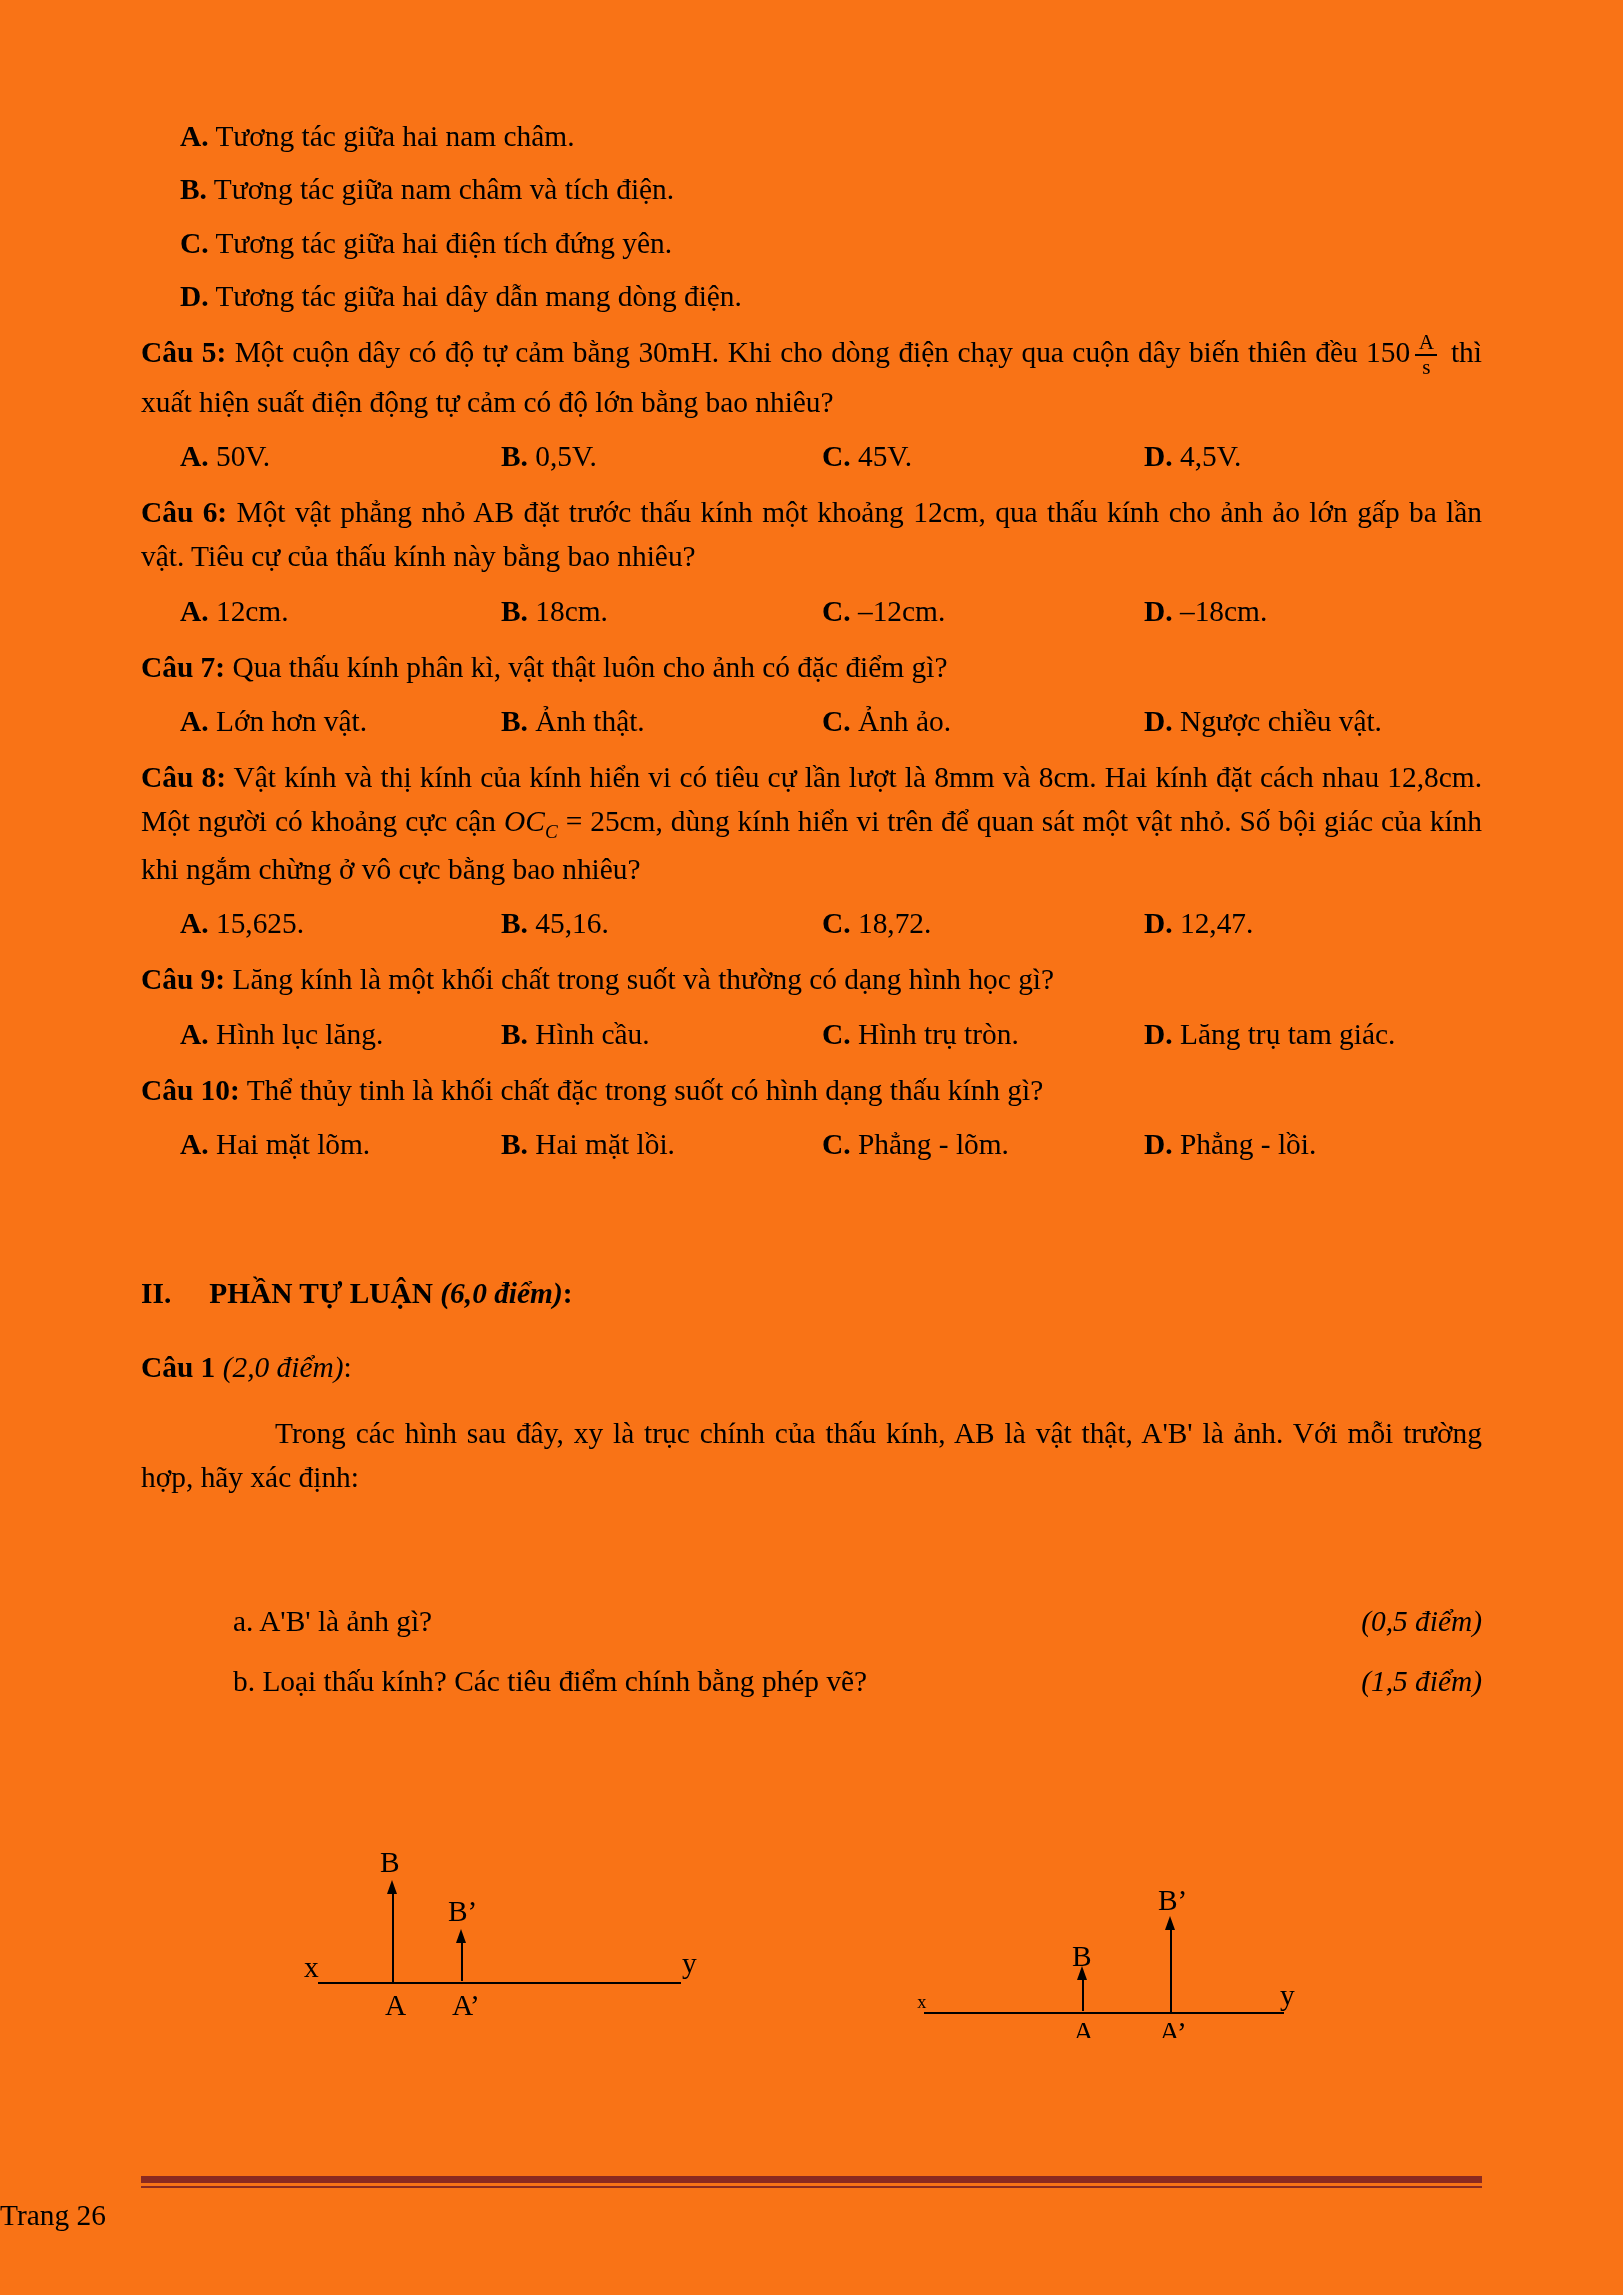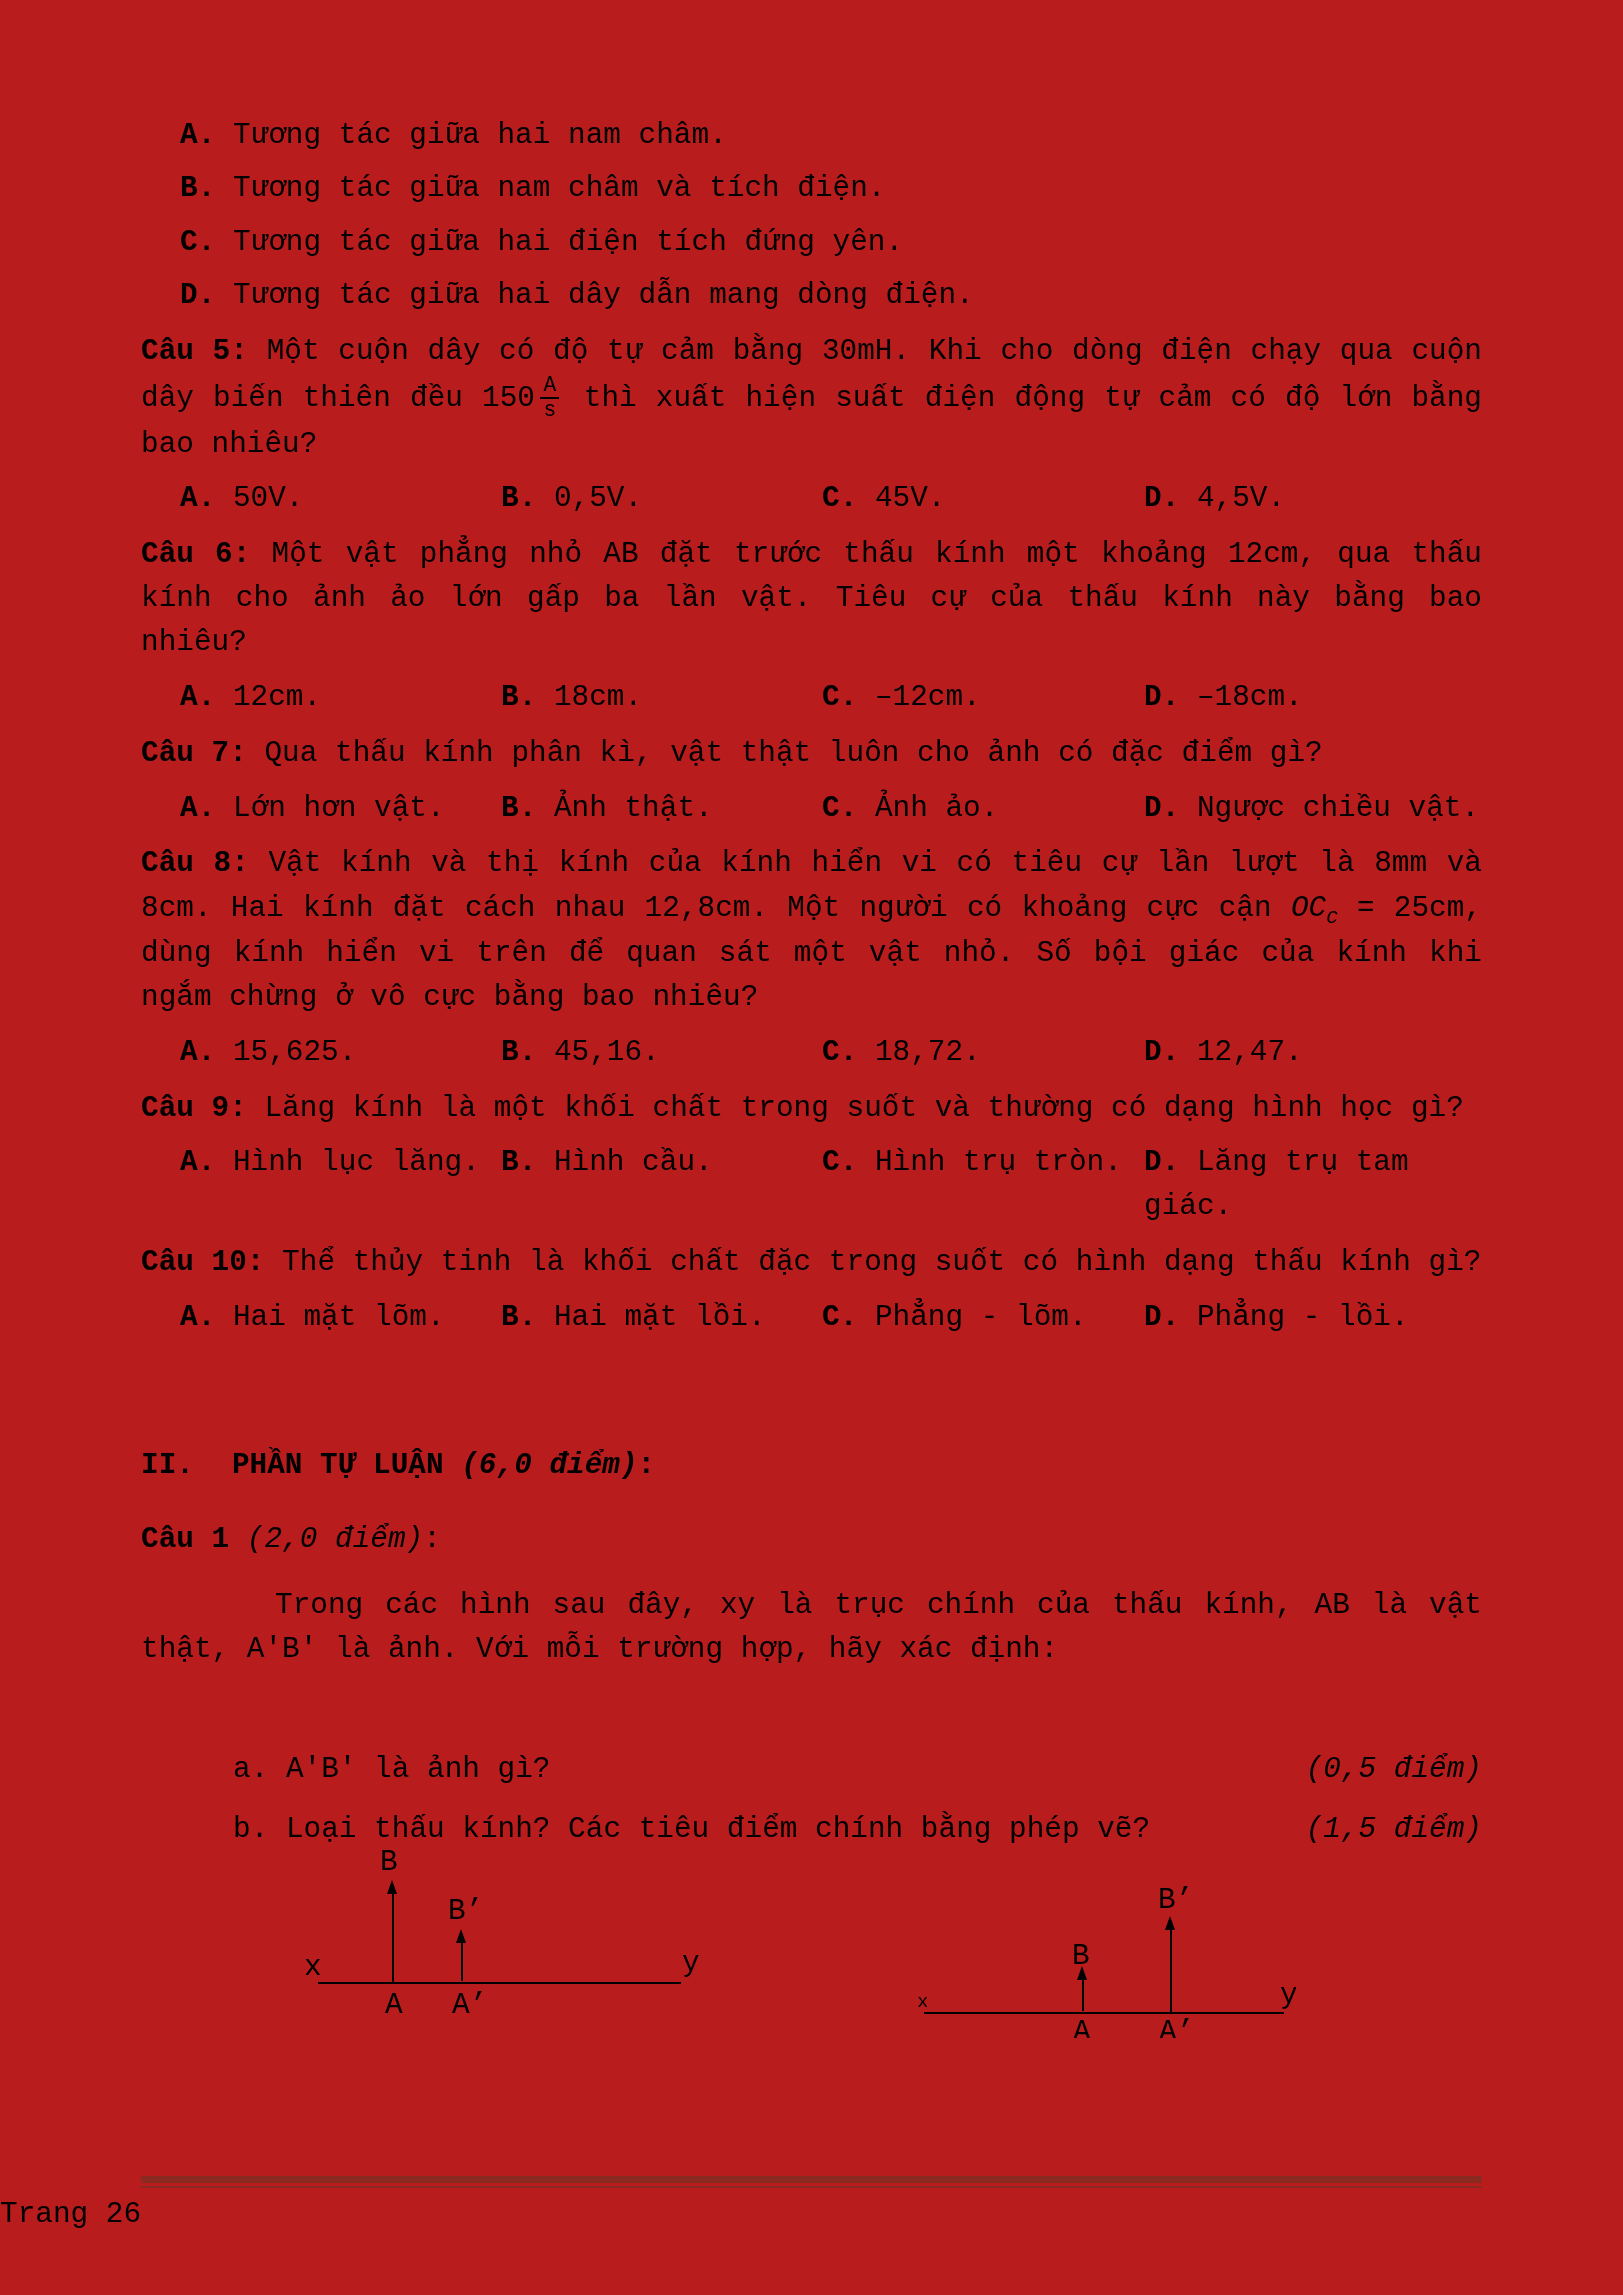--- a/index.html
+++ b/index.html
@@ -2,22 +2,22 @@
 <html style="font-size:10.5px"><head>
 <meta charset="utf-8">
 <style>
   * { box-sizing: border-box; }
   html, body { margin: 0; padding: 0; background: #e8e8e8; }
   .page {
     position: relative;
     width: 1623px;
     height: 2295px;
     margin: 0 auto;
-    background: #b91c1c;
-    font-family: Liberation Mono, monospace;
+    background: #f97316;
+    font-family: Liberation Serif, serif;
     font-size: 29.4px;
     line-height: 1.5;
     color: #000;
     overflow: hidden;
   }
   .content { padding: 105px 141px 0 141px; }
 
   
   .lead-opt { margin: 9.2px 0 9.2px 39px; }
   .ol { font-weight: bold; }
@@ -53,21 +53,21 @@
   .sec-num { display: inline-block; margin-right: 38px; }
   .sec-points { font-style: italic; }
 
   .essay-label { margin: 30px 0 0 0; }
   .essay-label b { font-weight: bold; }
   .essay-points { font-style: italic; }
 
   .essay-intro { text-align: justify; text-indent: 134px; margin: 22px 0 0 0; }
 
   .sub-item { display: flex; justify-content: space-between; margin: 15.7px 0 0 92px; }
-  .sub-item.first { margin-top: 76px; }
+  .sub-item.first { margin-top: 100px; }
   .si-points { font-style: italic; }
 
   
   .diagrams { position: absolute; left: 141px; top: 1839px; width: 1342px; height: 262px; }
   .diagram { position: absolute; }
   .d1 { left: 167px; top: 0; width: 393px; height: 222px; }
   .d2 { left: 775px; top: 26px; width: 380px; height: 173px; overflow: hidden; }
   .axis { position: absolute; height: 2px; background: #000; }
   .d1 .axis { left: 9.8px; top: 143px; width: 363px; }
   .d2 .axis { left: 7.9px; top: 147px; width: 360px; }

